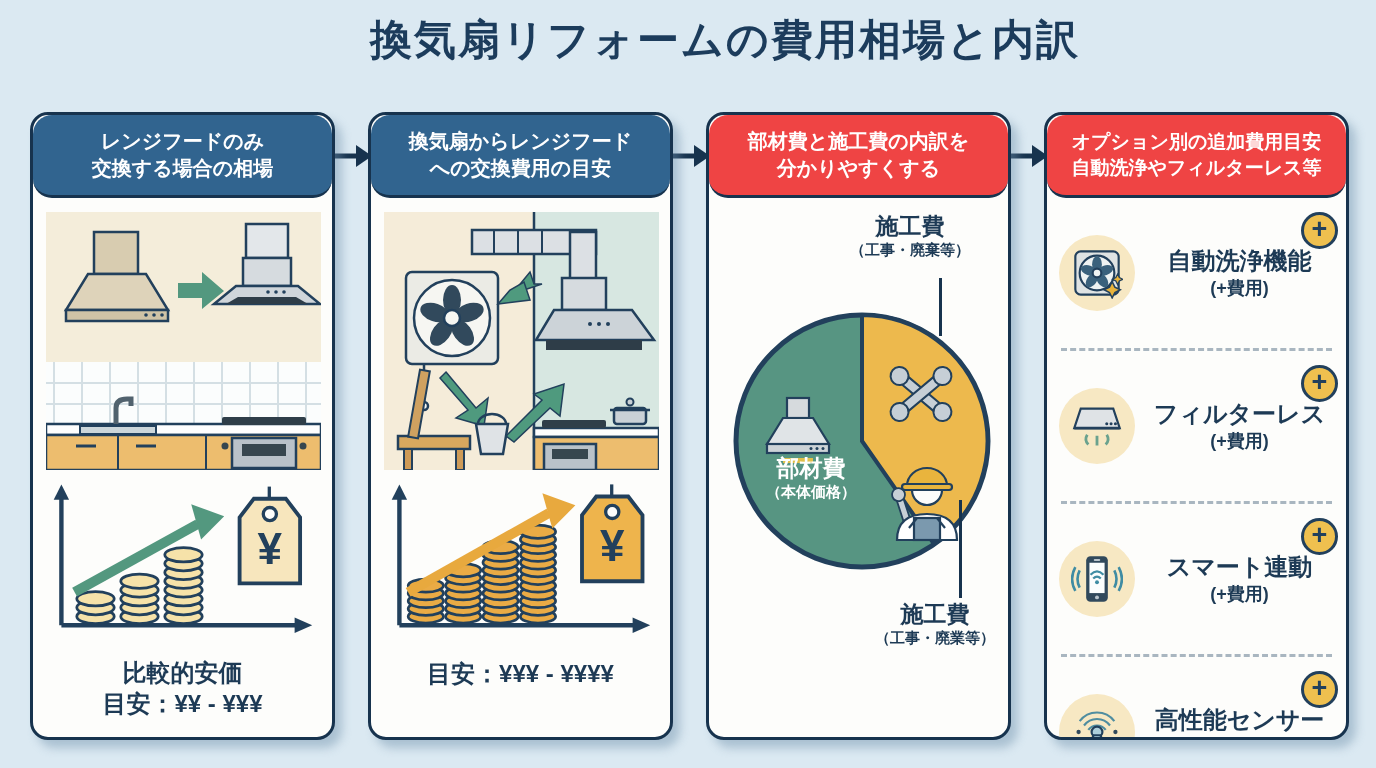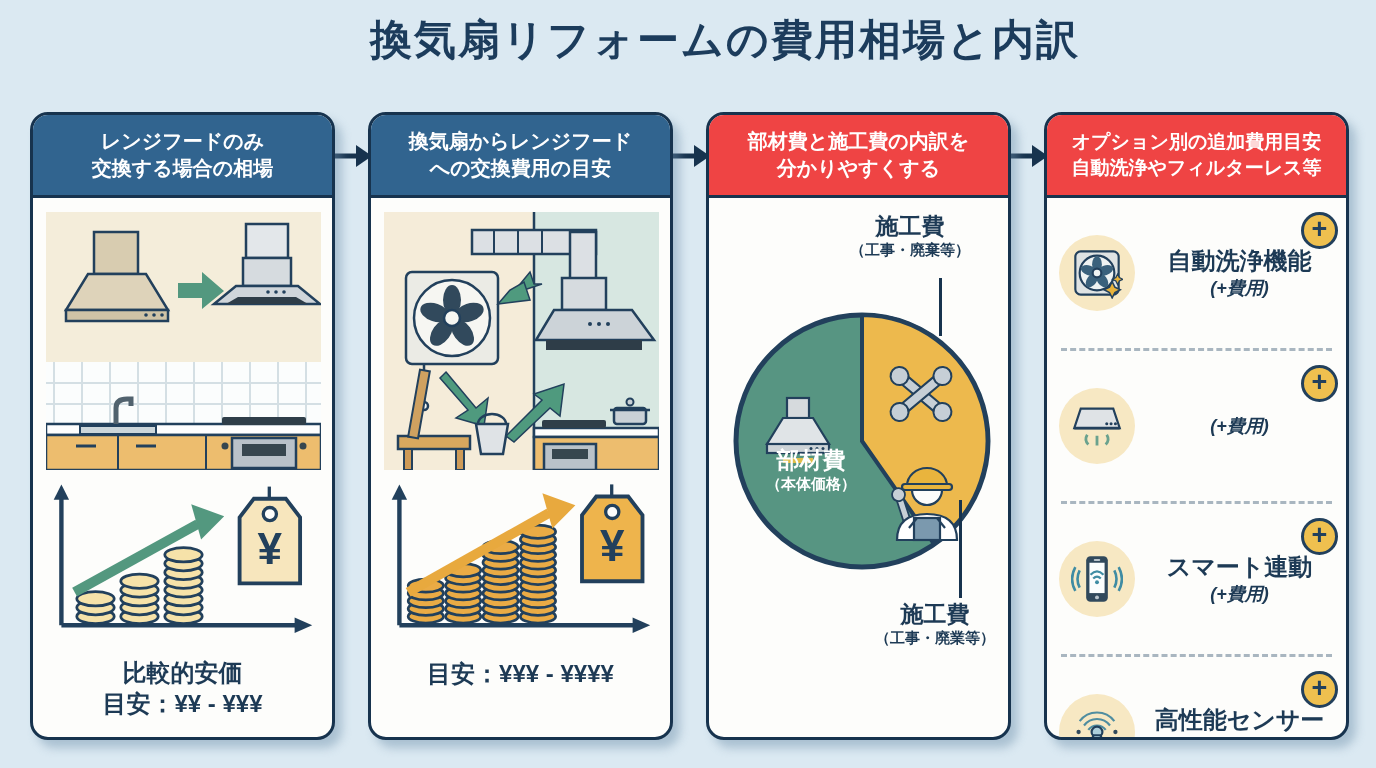--- a/index.html
+++ b/index.html
@@ -19,21 +19,21 @@
   }
   .panel{
     width:305px;height:628px;background:#fdfdfb;
     border:3px solid #17334e;border-radius:18px;
     box-shadow:7px 8px 10px rgba(110,145,170,0.45);
     overflow:hidden;box-sizing:border-box;display:flex;flex-direction:column;
   }
   .panel-header{
     height:80px;flex:0 0 80px;display:flex;flex-direction:column;justify-content:center;
     align-items:center;border-bottom:3px solid #17334e;
-    color:#fff;font-weight:bold;text-align:center;line-height:1.35;
+    color:#fff;font-weight:bold;text-align:center;line-height:1.35;border-radius:19px;
   }
   .panel-header.blue{background:#31648f;}
   .panel-header.green{background:#ef4444;}
   .panel-header .hl{font-size:20px;}
   .panel.p4 .panel-header .hl{font-size:19px;}
   .panel-body{position:relative;flex:1;padding:14px 13px 0;box-sizing:border-box;}
   .panel-body.abs{padding:0;}
   .caption{ text-align:center;color:#1d3a55;font-weight:800; }
   .caption .c1{font-size:24px;line-height:30px;}
   .caption .c2{font-size:24px;line-height:32px;}
@@ -47,21 +47,21 @@
   
   .opt-col{padding-top:8px;}
   .opt-row{position:relative;height:126px;display:flex;align-items:center;padding:12px 12px;}
   .opt-sep{border-top:3px dashed #a9b6c0;margin:0 14px;height:0;}
   .opt-icon{
     width:76px;height:76px;border-radius:50%;background:#f7e8c3;
     flex:0 0 76px;display:flex;align-items:center;justify-content:center;margin-right:10px;
   }
   .opt-text{flex:1;text-align:center;color:#1d3a55;font-weight:800;}
   .opt-text .t{font-size:24px;line-height:30px;}
-  .opt-text .s{font-size:18px;line-height:24px;font-style:italic;}
+  .opt-text .s{font-size:18px;line-height:24px;}
   .plus-badge{
     position:absolute;top:14px;right:8px;width:31px;height:31px;border-radius:50%;
     background:#efc04f;border:3px solid #22405c;color:#22405c;
     font-size:27px;font-weight:800;line-height:29px;text-align:center;box-sizing:content-box;
   }
 </style>
 </head>
 <body>
 
 <div class="stage">
@@ -354,21 +354,21 @@
             <path d="M6,90 q0,-26 30,-26 q30,0 30,26 z" fill="#ffffff" stroke="#22405c" stroke-width="2.2"></path>
             <rect x="23" y="68" width="26" height="22" fill="#7b99ae" stroke="#22405c" stroke-width="2.2"></rect>
             <line x1="26" y1="68" x2="18" y2="78" stroke="#22405c" stroke-width="2.2"></line>
             <line x1="46" y1="68" x2="54" y2="78" stroke="#22405c" stroke-width="2.2"></line>
             <circle cx="36" cy="40" r="15" fill="#fcfcfa" stroke="#22405c" stroke-width="2.2"></circle>
             <path d="M16,36 a20,18 0 0 1 40,0 z" fill="#e9b43d" stroke="#22405c" stroke-width="2.2"></path>
             <rect x="11" y="34" width="50" height="6" rx="3" fill="#e9b43d" stroke="#22405c" stroke-width="2.2"></rect>
           </g>
         </svg>
 
-        <div class="pie-label on-green" style="left:32px;top:248px;width:140px;">
+        <div class="pie-label on-green" style="left:32px;top:256px;width:140px;">
           <div class="t">部材費</div>
           <div class="s">（本体価格）</div>
         </div>
 
         <div class="connector" style="left:250px;top:302px;height:98px;"></div>
         <div class="pie-label" style="left:148px;top:402px;width:156px;">
           <div class="t">施工費</div>
           <div class="s">（工事・廃業等）</div>
         </div>
       </div>
@@ -415,20 +415,21 @@
                 <circle cx="37" cy="22" r="1.4" fill="#22405c"></circle>
                 <circle cx="41" cy="22" r="1.4" fill="#22405c"></circle>
               <g stroke="#6aa28e" stroke-width="2.6" fill="none">
                 <path d="M15,32 q-3,5 1,9"></path>
                 <path d="M24,33 q0,5 0,9"></path>
                 <path d="M33,32 q3,5 -1,9"></path>
               </g>
             </svg>
           </div>
           <div class="opt-text">
+            <div class="t">フィルターレス</div>
             <div class="s">(+費用)</div>
           </div>
           <div class="plus-badge">+</div>
         </div>
         <div class="opt-sep"></div>
 
         <div class="opt-row">
           <div class="opt-icon">
             <svg width="52" height="52" viewBox="0 0 48 48">
               <g stroke="#3f8ca3" stroke-width="2.4" fill="none">

